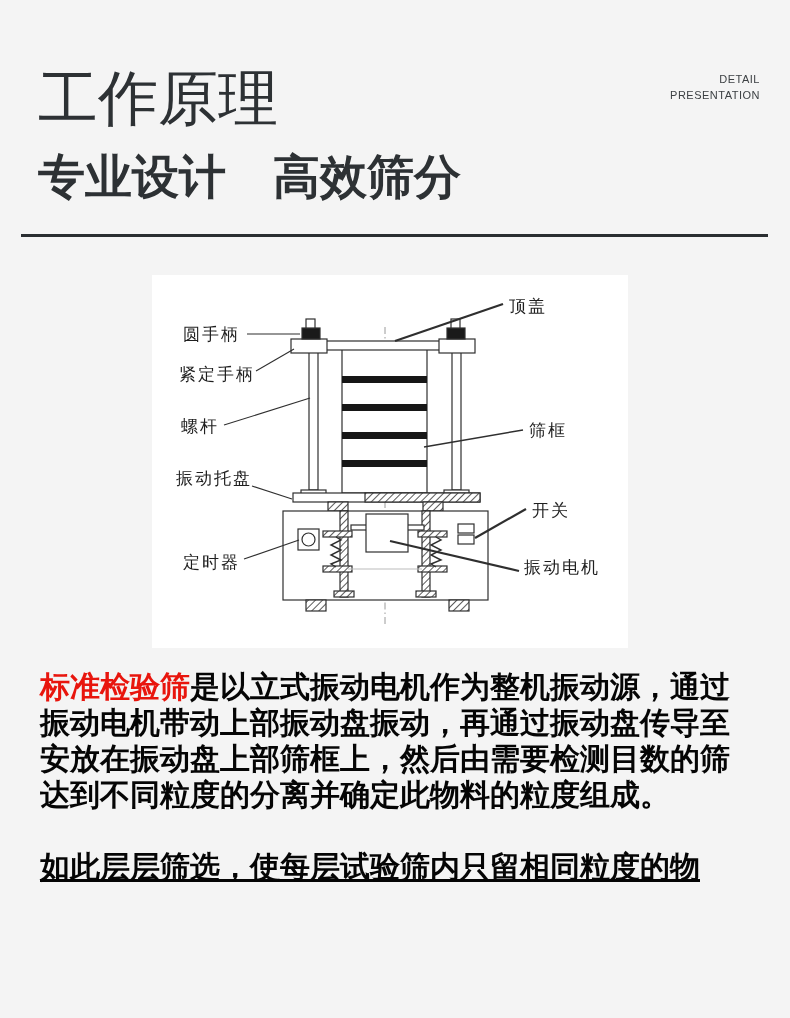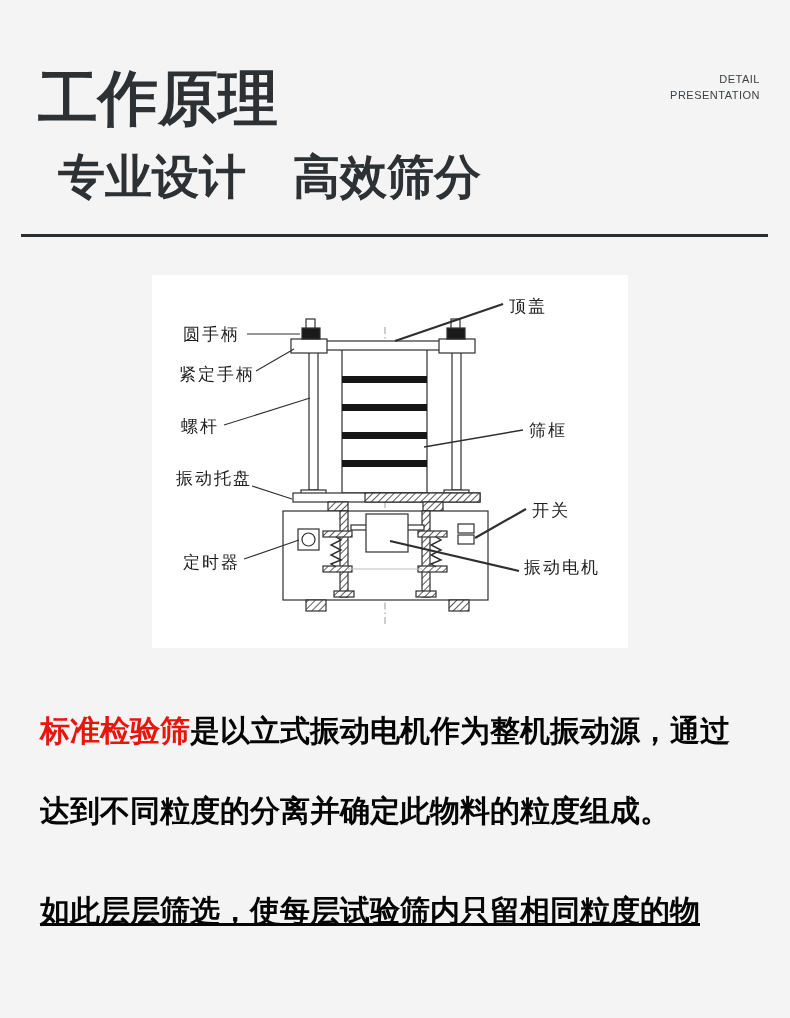--- a/index.html
+++ b/index.html
@@ -11,42 +11,42 @@
     overflow:hidden;
   }
   .corner{
     position:absolute;top:71px;right:30px;
     text-align:right;
     font-size:11px;font-weight:normal;color:#3c4043;
     line-height:16px;letter-spacing:.5px;
   }
   .title{
     position:absolute;left:38px;top:66px;
-    font-size:60px;font-weight:bold;color:#2d3134;
+    font-size:60px;font-weight:normal;color:#2d3134;
     line-height:66px;letter-spacing:0;
   }
   .subtitle{
     position:absolute;left:38px;top:150px;
     font-size:47px;font-weight:bold;color:#2d3134;
-    line-height:54px;white-space:pre;margin-left:20px;
+    line-height:54px;white-space:pre;
   }
   .divider{
     position:absolute;left:21px;top:234px;width:747px;height:3px;
     background:#2a2e31;
   }
   .diagram-box{
     position:absolute;left:152px;top:275px;width:476px;height:373px;
     background:#ffffff;
   }
   .para{
     position:absolute;left:40px;width:726px;
     font-size:30px;font-weight:bold;color:#050505;
     line-height:36px;
   }
-  .para .line{white-space:nowrap;margin-top:44px;}
+  .para .line{white-space:nowrap;}
   #para1{top:669px;}
   #para2{top:849px;text-decoration:underline;}
   .red{color:#e8150d;}
 </style>
 </head>
 <body>
 
 <div class="corner">
   <div>DETAIL</div>
   <div>PRESENTATION</div>
@@ -147,18 +147,20 @@
       <text x="380" y="241">开关</text>
       <text x="372" y="298">振动电机</text>
     </g>
   </svg>
 </div>
 
 <div class="para" id="para1">
   <div class="line">
     <span class="red">标准检验筛</span><span>是以立式振动电机作为整机振动源，通过</span>
   </div>
+  <div class="line">振动电机带动上部振动盘振动，再通过振动盘传导至</div>
+  <div class="line">安放在振动盘上部筛框上，然后由需要检测目数的筛</div>
   <div class="line">达到不同粒度的分离并确定此物料的粒度组成。</div>
 </div>
 
 <div class="para" id="para2">
   <div class="line">如此层层筛选，使每层试验筛内只留相同粒度的物</div>
 </div>
 
 </body></html>

